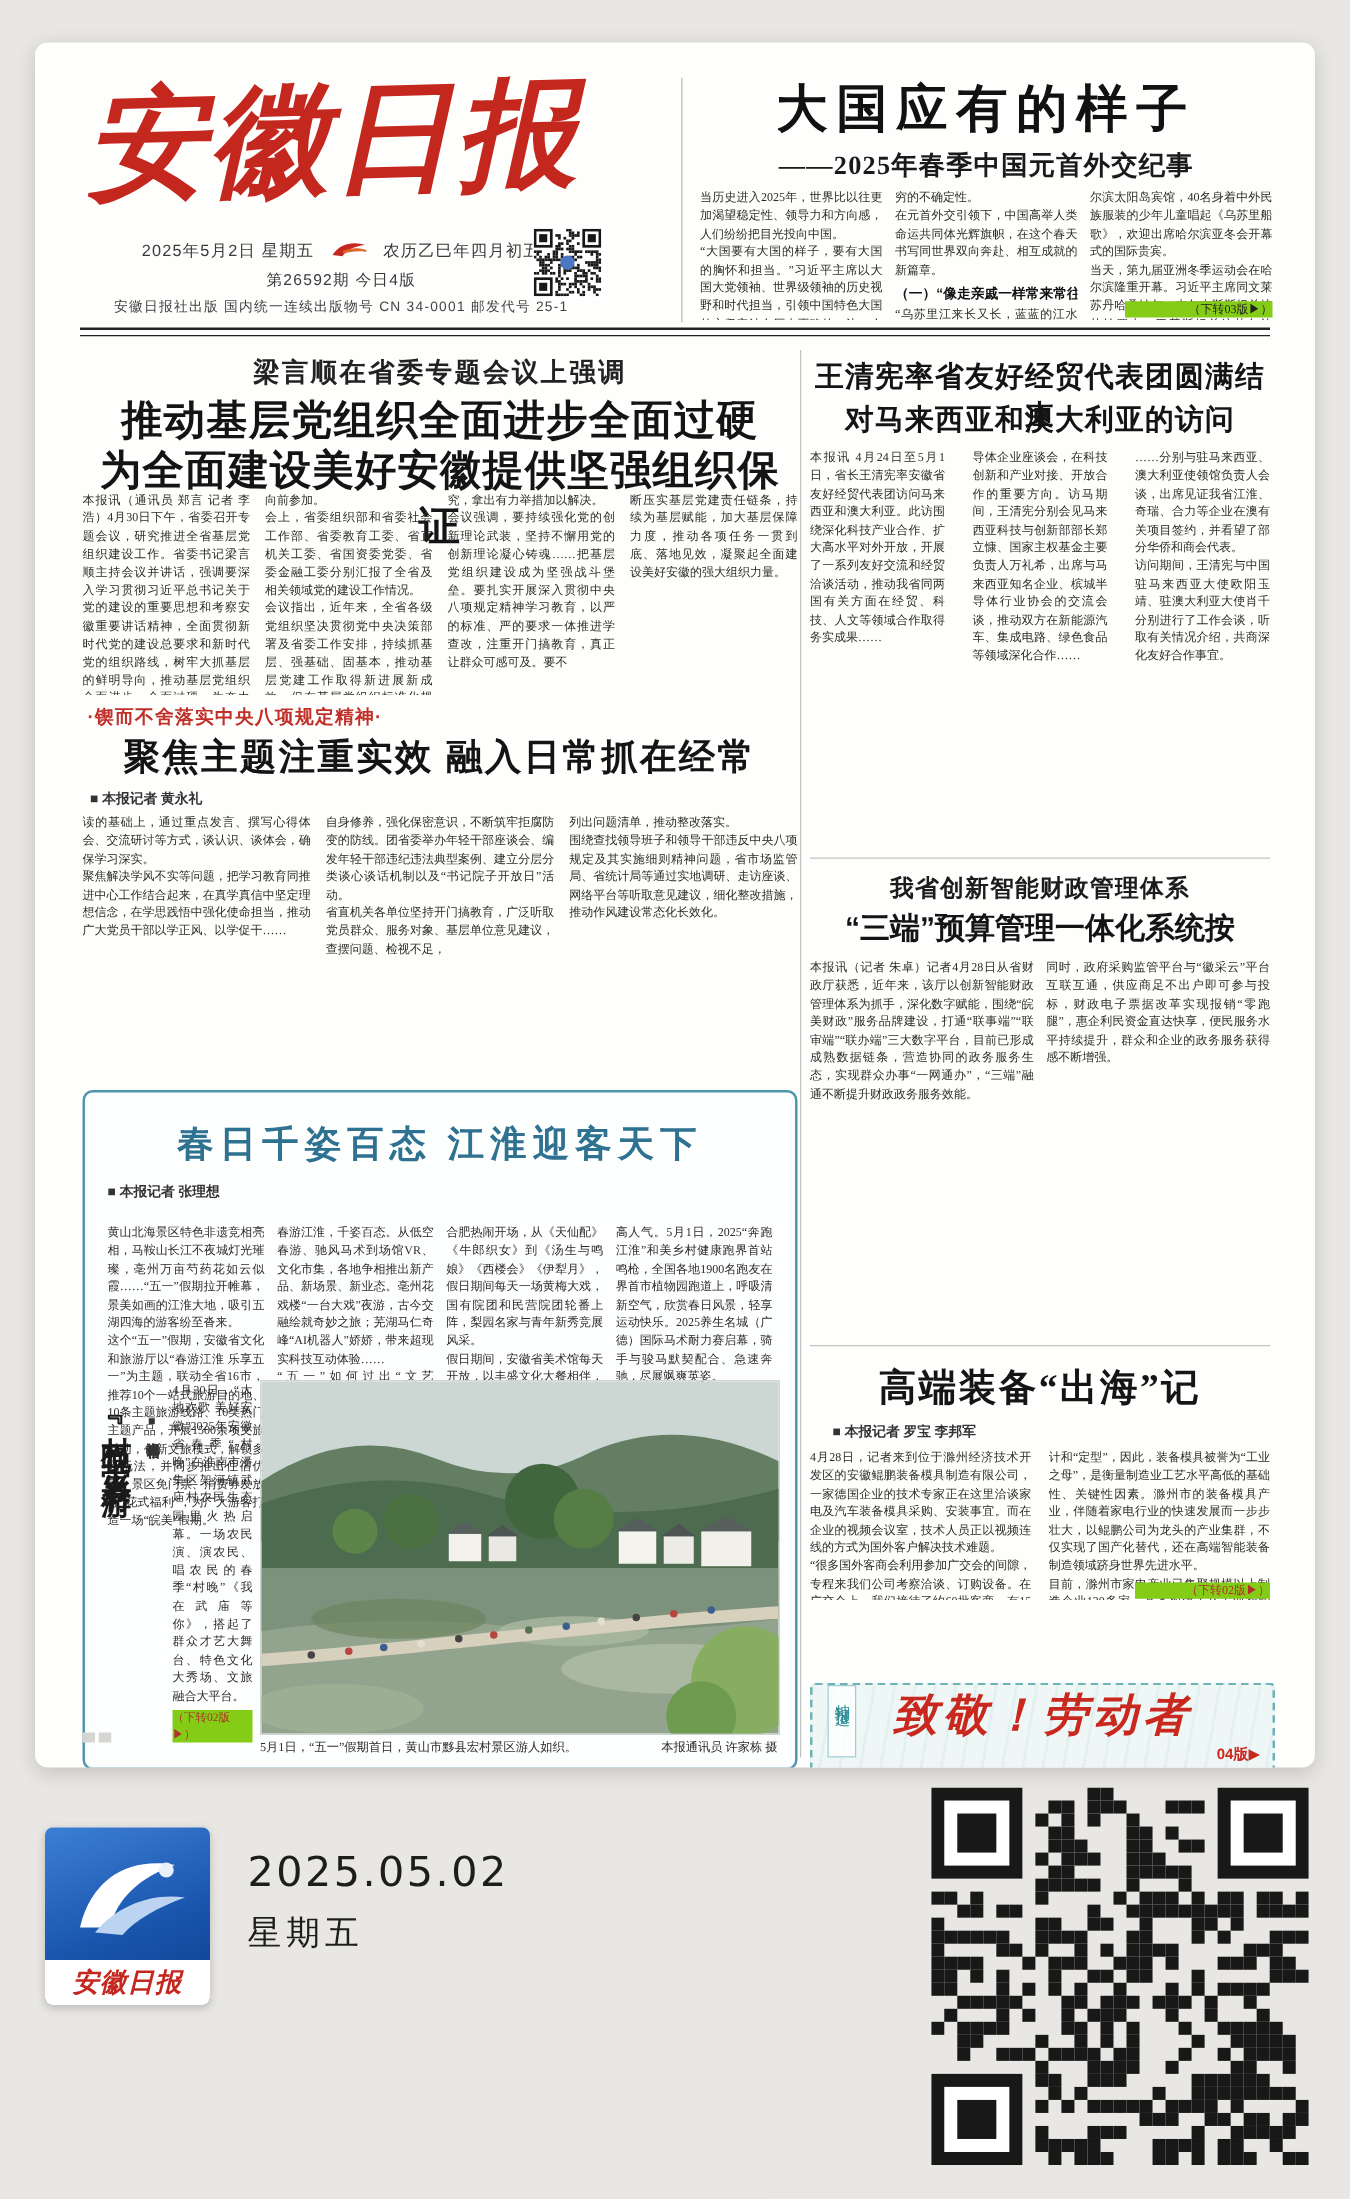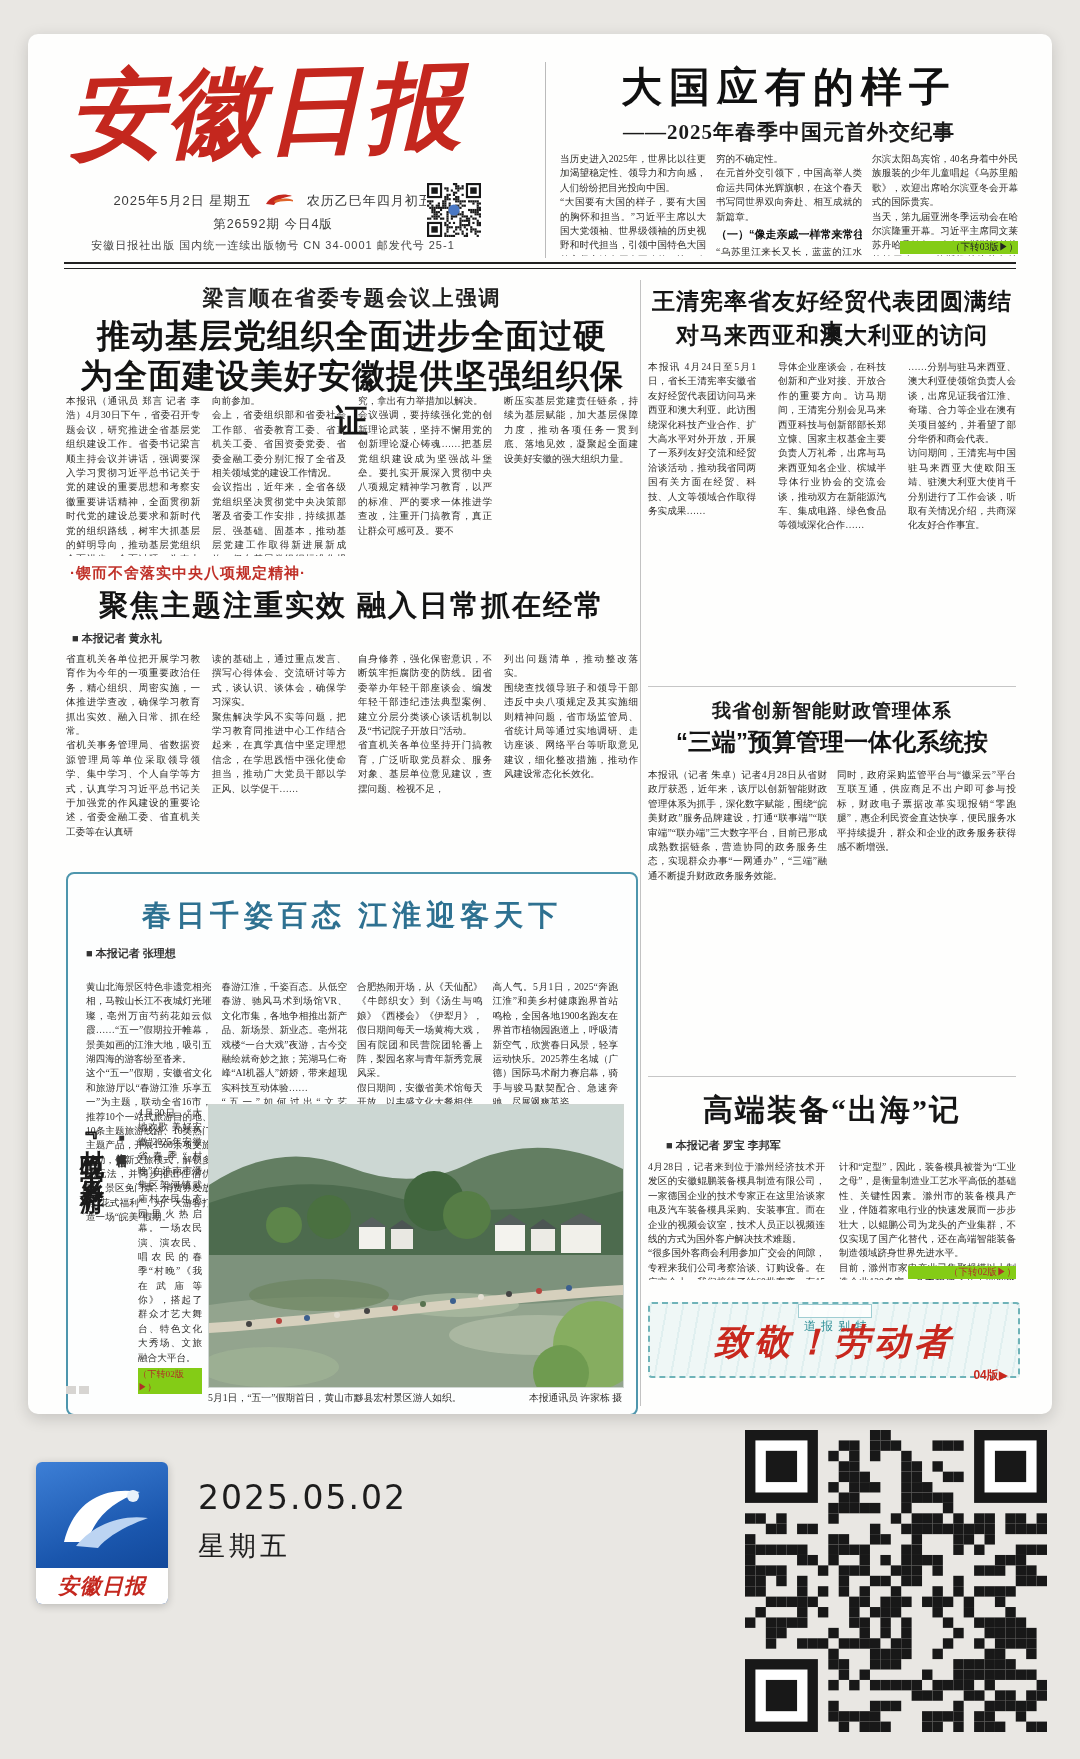--- a/index.html
+++ b/index.html
@@ -70,23 +70,23 @@
   .fin-head{left:620px;top:692px;width:368px;text-align:center;font-size:24px;font-weight:900;color:#141414;}
   .fin-cols{left:620px;top:734px;width:368px;height:298px;display:flex;gap:10px;}
   .fin-cols>div{flex:1;}
   .equip-head{left:620px;top:1056px;width:368px;text-align:center;font-size:30px;font-weight:700;
     font-family:"Liberation Serif","DejaVu Serif",serif;color:#151515;letter-spacing:2px;}
   .equip-byline{left:638px;top:1104px;}
   .equip-cols{left:620px;top:1126px;width:368px;height:120px;display:flex;gap:14px;}
   .equip-cols>div{flex:1;}
   .equip-jump{left:880px;top:1232px;width:108px;text-align:right;}
   
-  #banner{left:620px;top:1268px;width:368px;height:72px;border:2px dashed #6fb3b8;border-radius:4px;
+  #banner{left:620px;top:1312px;width:368px;height:72px;border:2px dashed #6fb3b8;border-radius:4px;
     background:#eff7f6;background-image:repeating-linear-gradient(100deg,rgba(90,170,180,.10) 0 2px,transparent 2px 16px);
-    display:flex;align-items:center;flex-direction:column;}
+    display:flex;align-items:flex-start;}
   .banner-tag{writing-mode:vertical-rl;font-size:12px;letter-spacing:2px;color:#2f8e96;border:1px solid #9fcdd2;
     background:#ffffffcc;padding:5px 2px;margin:0 10px 0 12px;height:46px;}
   .banner-title{flex:1;text-align:center;font-size:36px;font-weight:900;font-style:italic;color:#c8281e;
     font-family:"Liberation Serif","DejaVu Serif",serif;letter-spacing:4px;}
   .banner-page{align-self:flex-end;margin:0 10px 8px 0;font-size:12px;font-weight:700;color:#c8281e;}
   .fold-marks{left:38px;top:1352px;display:flex;gap:3px;}
   .fold-marks span{width:10px;height:8px;background:#d7d5d2;display:block;}
   
   #brand-card{left:36px;top:1462px;width:132px;height:142px;border-radius:6px;overflow:hidden;
     box-shadow:0 2px 8px rgba(0,0,0,.2);background:linear-gradient(160deg,#3d7fd6 0%,#1a56ad 55%,#0c3e8d 100%);}
@@ -371,22 +371,20 @@
 会议指出，近年来，全省各级党组织坚决贯彻党中央决策部署及省委工作安排，持续抓基层、强基础、固基本，推动基层党建工作取得新进展新成效，但在基层党组织标准化规范化建设、党员队伍教育管理、压实基层党建责任等方面还存在一些薄弱环节，要深入研</div>
     <div class="bodytext">究，拿出有力举措加以解决。
 会议强调，要持续强化党的创新理论武装，坚持不懈用党的创新理论凝心铸魂……把基层党组织建设成为坚强战斗堡垒。要扎实开展深入贯彻中央八项规定精神学习教育，以严的标准、严的要求一体推进学查改，注重开门搞教育，真正让群众可感可及。要不</div>
     <div class="bodytext">断压实基层党建责任链条，持续为基层赋能，加大基层保障力度，推动各项任务一贯到底、落地见效，凝聚起全面建设美好安徽的强大组织力量。</div>
   </div>
 
   <div class="abs red-kicker">·锲而不舍落实中央八项规定精神·</div>
   <div class="abs focus-head">聚焦主题注重实效  融入日常抓在经常</div>
   <div class="abs byline" style="left:44px;top:597px;">■ 本报记者 黄永礼</div>
   <div class="abs focus-cols">
-    <div class="bodytext">省直机关各单位把开展学习教育作为今年的一项重要政治任务，精心组织、周密实施，一体推进学查改，确保学习教育抓出实效、融入日常、抓在经常。
-省机关事务管理局、省数据资源管理局等单位采取领导领学、集中学习、个人自学等方式，认真学习习近平总书记关于加强党的作风建设的重要论述，省委金融工委、省直机关工委等在认真研</div>
     <div class="bodytext">读的基础上，通过重点发言、撰写心得体会、交流研讨等方式，谈认识、谈体会，确保学习深实。
 聚焦解决学风不实等问题，把学习教育同推进中心工作结合起来，在真学真信中坚定理想信念，在学思践悟中强化使命担当，推动广大党员干部以学正风、以学促干……</div>
     <div class="bodytext">自身修养，强化保密意识，不断筑牢拒腐防变的防线。团省委举办年轻干部座谈会、编发年轻干部违纪违法典型案例、建立分层分类谈心谈话机制以及“书记院子开放日”活动。
 省直机关各单位坚持开门搞教育，广泛听取党员群众、服务对象、基层单位意见建议，查摆问题、检视不足，</div>
     <div class="bodytext">列出问题清单，推动整改落实。
 围绕查找领导班子和领导干部违反中央八项规定及其实施细则精神问题，省市场监管局、省统计局等通过实地调研、走访座谈、网络平台等听取意见建议，细化整改措施，推动作风建设常态化长效化。</div>
   </div>
 
   <div class="abs" id="feature-box">
     <div class="abs feat-head">春日千姿百态  江淮迎客天下</div>

